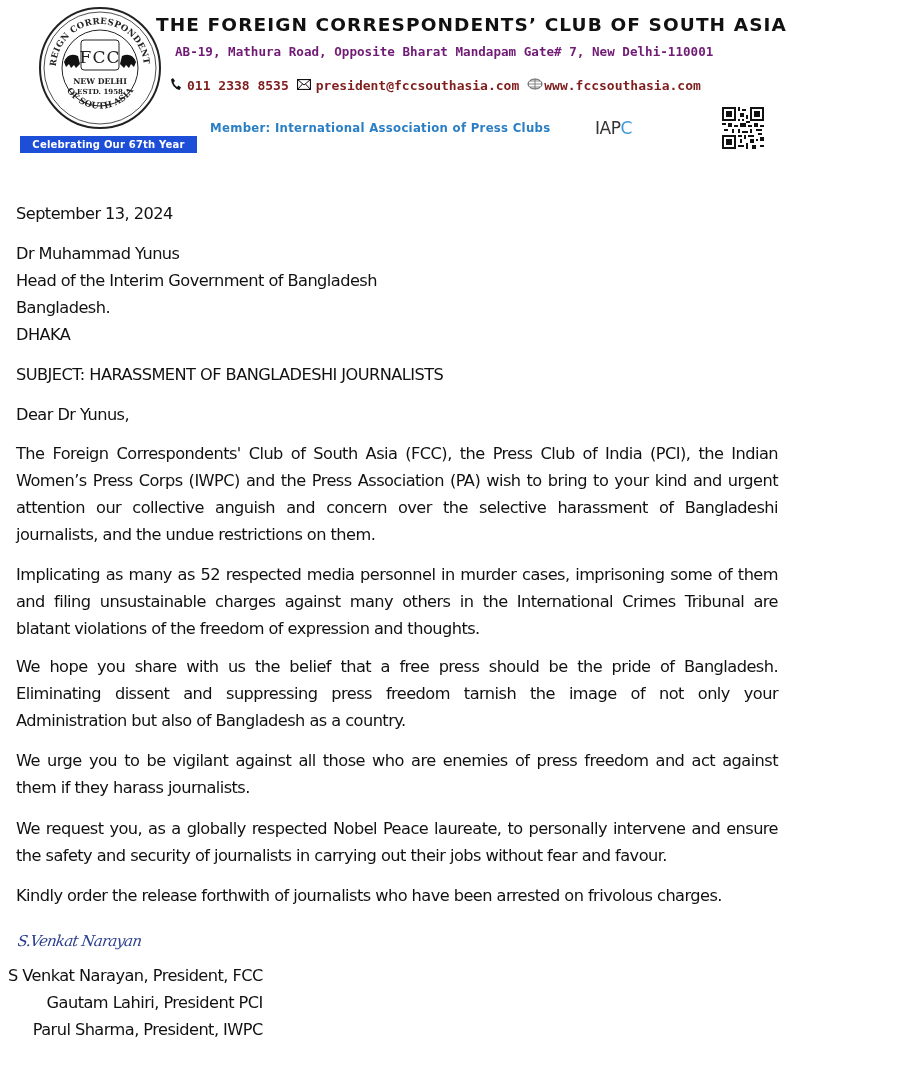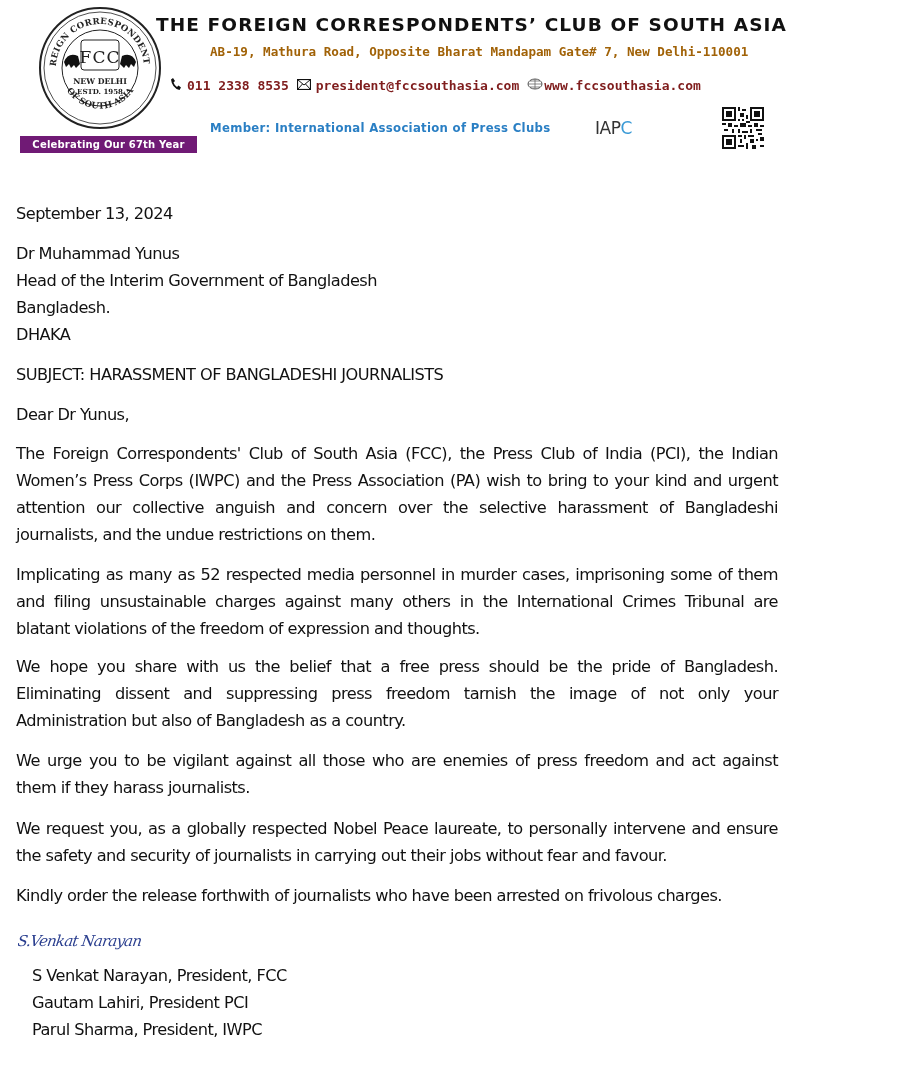--- a/index.html
+++ b/index.html
@@ -1,36 +1,36 @@
 <!DOCTYPE html>
 <html><head>
 <meta charset="utf-8">
 <style>
   html, body { margin: 0; padding: 0; background: #ffffff; }
   body { width: 900px; height: 1073px; position: relative; overflow: hidden; color: #111; font-family: "Liberation Sans", sans-serif; }
   .letterhead { position: absolute; left: 0; top: 0; width: 900px; height: 165px; }
   .seal { position: absolute; left: 38px; top: 6px; width: 124px; height: 124px; }
-  .banner { position: absolute; left: 20px; top: 136px; width: 177px; height: 17px; background: #701a75; color: #fff; font-family: "DejaVu Sans", sans-serif; font-weight: bold; font-size: 10px; line-height: 17px; text-align: center; letter-spacing: 0.2px; }
+  .banner { position: absolute; left: 20px; top: 136px; width: 177px; height: 17px; background: #1d4ed8; color: #fff; font-family: "DejaVu Sans", sans-serif; font-weight: bold; font-size: 10px; line-height: 17px; text-align: center; letter-spacing: 0.2px; }
   .club-name { position: absolute; left: 156px; top: 14px; font-family: "DejaVu Sans", sans-serif; font-weight: bold; font-size: 18.5px; letter-spacing: 1.1px; color: #111; white-space: nowrap; }
-  .address { position: absolute; left: 175px; top: 44px; font-family: "DejaVu Sans Mono", monospace; font-weight: bold; font-size: 12.6px; color: #a16207; white-space: nowrap; margin-left: 35px; }
+  .address { position: absolute; left: 175px; top: 44px; font-family: "DejaVu Sans Mono", monospace; font-weight: bold; font-size: 12.6px; color: #701a75; white-space: nowrap; }
   .contact { position: absolute; left: 170px; top: 77px; font-family: "DejaVu Sans Mono", monospace; font-weight: bold; font-size: 13px; color: #7f1d1d; white-space: nowrap; display: flex; align-items: center; }
   .contact .ico { display: inline-block; margin-right: 5px; }
   .contact .gap { display: inline-block; width: 8px; }
   .member { position: absolute; left: 210px; top: 120px; width: 380px; font-family: "DejaVu Sans", sans-serif; font-weight: bold; font-size: 11.7px; color: #2a7fc4; line-height: 17px; letter-spacing: 0.3px; }
   .iapc { position: absolute; left: 595px; top: 118px; font-family: "DejaVu Sans", sans-serif; font-size: 17px; color: #333; letter-spacing: -0.5px; }
   .iapc .c { color: #3a9ad6; }
   .qr { position: absolute; left: 722px; top: 107px; width: 42px; height: 42px; }
   .date { position: absolute; left: 16px; top: 200px; }
   .recipient { position: absolute; left: 16px; top: 240px; }
   .subject { position: absolute; left: 16px; top: 361px; }
   .salutation { position: absolute; left: 16px; top: 401px; }
   .para { position: absolute; left: 16px; width: 762px; text-align: justify; text-align-last: left; }
   .txt { font-family: "DejaVu Sans", sans-serif; font-size: 16.2px; line-height: 27px; letter-spacing: -0.55px; color: #111; margin: 0; }
   .sig { position: absolute; left: 18px; top: 924px; width: 150px; height: 38px; }
-  .signatories { position: absolute; left: 32px; top: 962px; }
+  .signatories { position: absolute; left: 8px; top: 962px; text-align: right; }
 </style>
 </head>
 <body>
 
 <div class="letterhead">
 
   <svg class="seal" viewBox="0 0 124 124">
     <defs>
       <path id="topArc" d="M 18 62 A 44 44 0 0 1 106 62"></path>
       <path id="botArc" d="M 26 80 A 40 40 0 0 0 98 80"></path>

